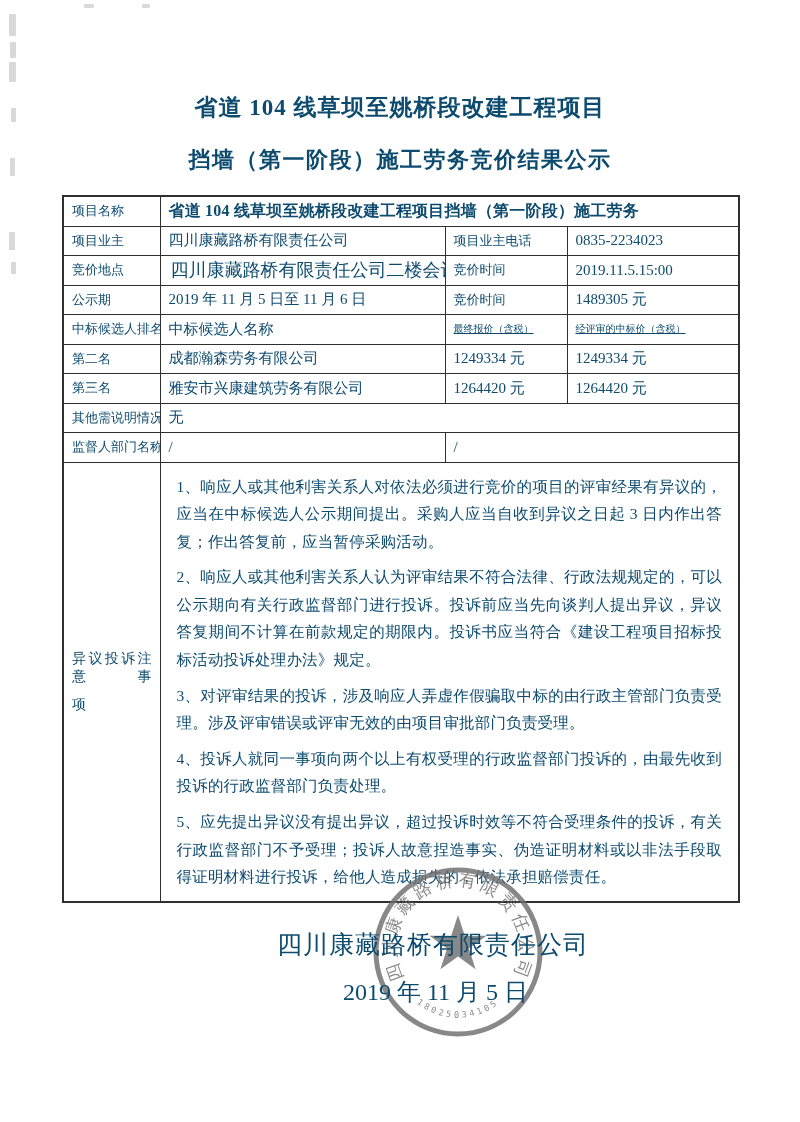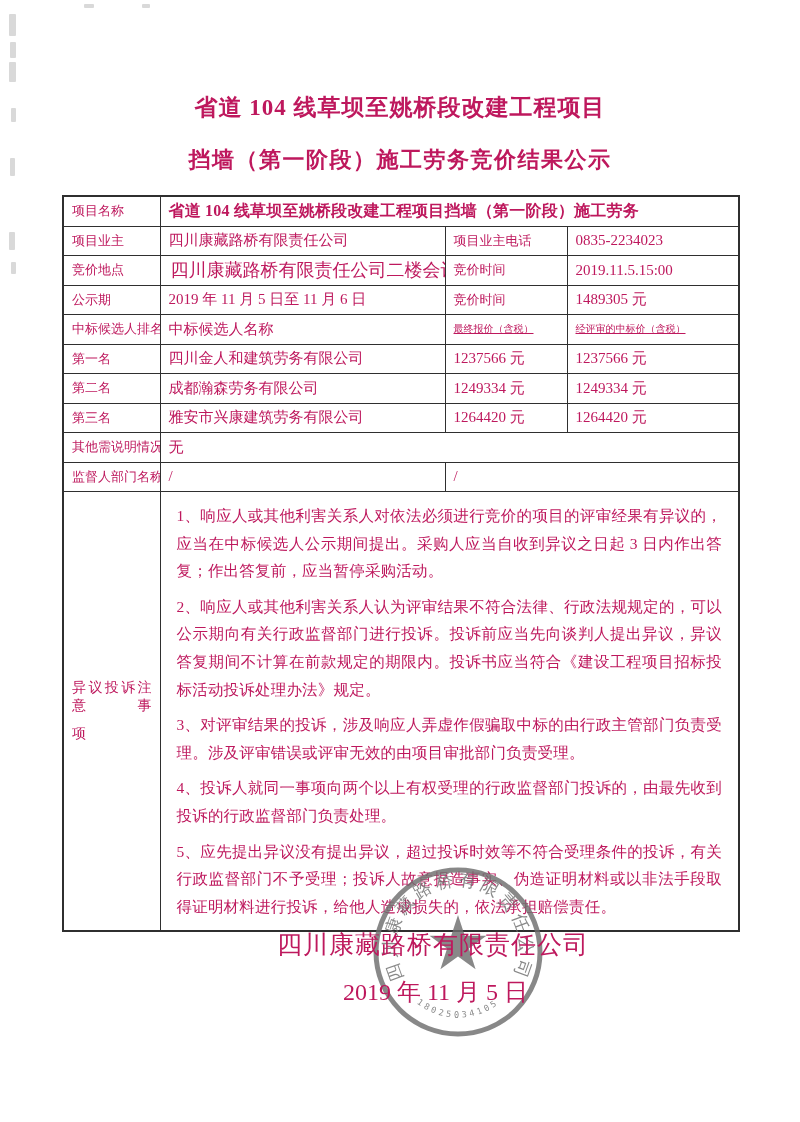--- a/index.html
+++ b/index.html
@@ -2,21 +2,21 @@
 <html><head>
 <meta charset="utf-8">
 <style>
   html,body{margin:0;padding:0;background:#e8e8e8;}
   .page{
     position:relative;
     width:800px;height:1122px;
     margin:0 auto;
     background:#ffffff;
     font-family:"Liberation Serif","DejaVu Serif",serif;
-    color:#be185d;
+    color:#0c4a6e;
     overflow:hidden;
   }
   
   .artifact{position:absolute;background:#d9d9d9;border-radius:1px;}
 
   .title-1{
     margin:92px 0 0 0;
     text-align:center;
     font-size:23px;font-weight:bold;
     letter-spacing:1px;
@@ -137,26 +137,20 @@
       <td class="lab">公示期</td>
       <td class="val">2019 年 11 月 5 日至 11 月 6 日</td>
       <td class="lab">竞价时间</td>
       <td class="val">1489305 元</td>
     </tr>
     <tr>
       <td class="lab">中标候选人排名</td>
       <td class="val">中标候选人名称</td>
       <td class="hdr">最终报价（含税）</td>
       <td class="hdr">经评审的中标价（含税）</td>
-    </tr>
-    <tr>
-      <td class="lab">第一名</td>
-      <td class="val">四川金人和建筑劳务有限公司</td>
-      <td class="val price">1237566 元</td>
-      <td class="val price">1237566 元</td>
     </tr>
     <tr>
       <td class="lab">第二名</td>
       <td class="val">成都瀚森劳务有限公司</td>
       <td class="val price">1249334 元</td>
       <td class="val price">1249334 元</td>
     </tr>
     <tr>
       <td class="lab">第三名</td>
       <td class="val">雅安市兴康建筑劳务有限公司</td>

